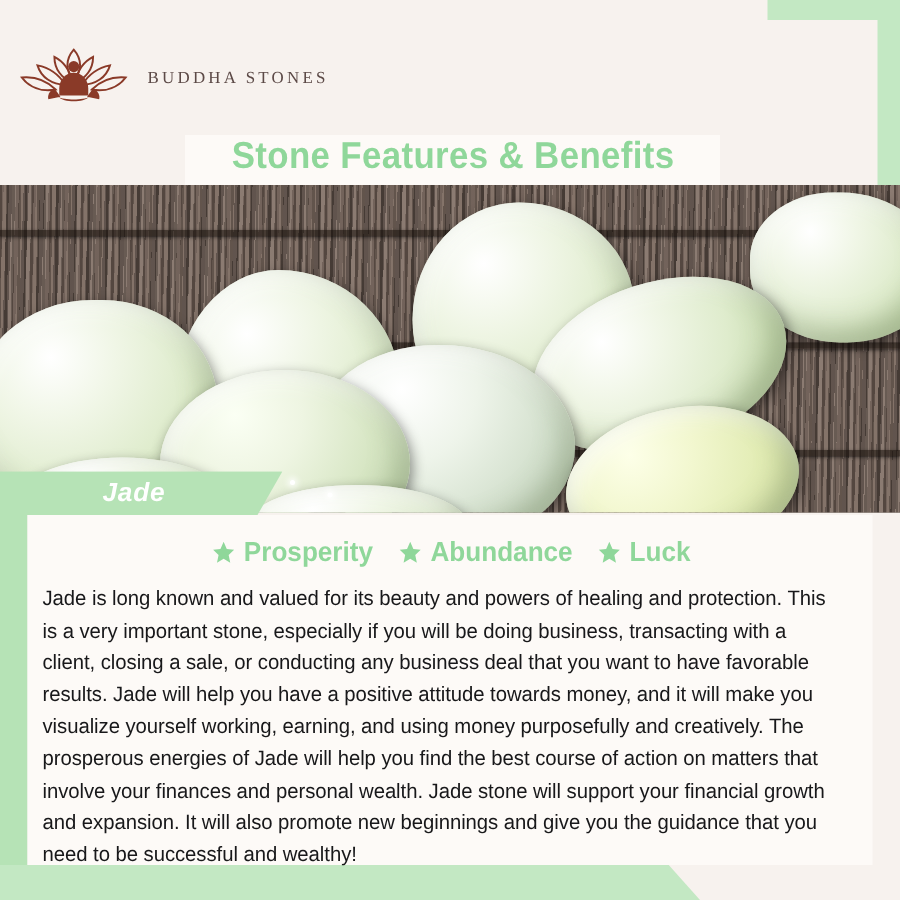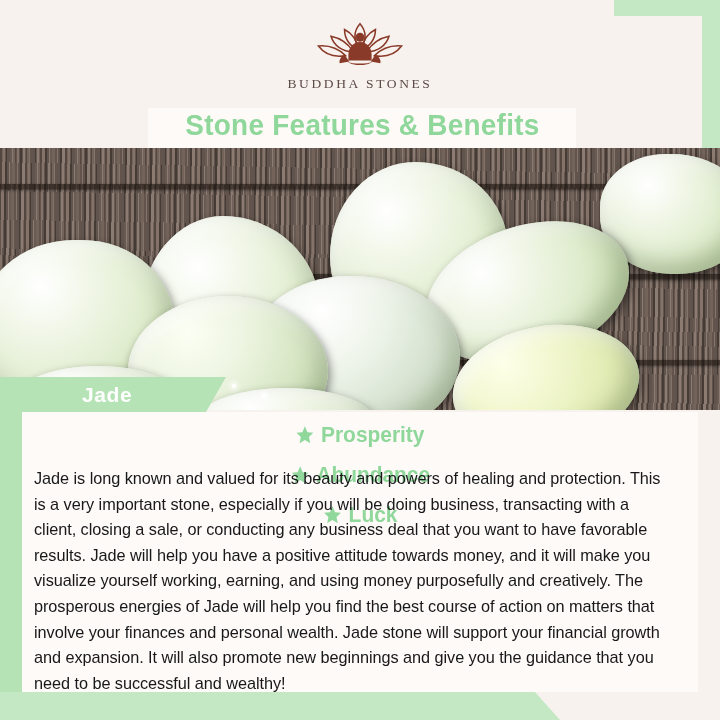--- a/index.html
+++ b/index.html
@@ -64,21 +64,21 @@
     );
     opacity: .85;
   }
 
   
   .logo-area {
     position: absolute;
     left: 0; top: 16px;
     width: 720px; height: 90px;
     display: flex;
-    flex-direction: column;
+    flex-direction: row;
     align-items: center;
     justify-content: flex-start;
   }
   .logo-mark {
     width: 118px;
     height: 58px;
     display: block;
   }
   .logo-text {
     margin-top: 2px;
@@ -177,20 +177,21 @@
 
   
   .jade-bar {
     position: absolute;
     left: 0; top: 377px;
     width: 226px; height: 35px;
     background: #b6e3b6;
     clip-path: polygon(0 0, 226px 0, 206px 35px, 0 35px);
     display: flex;
     align-items: center;
+    font-style: italic;
   }
   .jade-bar-text {
     margin-left: 82px;
     font-size: 21px;
     font-weight: bold;
     color: #ffffff;
     letter-spacing: .6px;
   }
 
   
@@ -198,24 +199,24 @@
     position: absolute;
     left: 22px; top: 412px;
     width: 676px;
     height: 280px;
     background: #fdfaf7;
     padding: 0;
   }
   .keywords {
     display: flex;
     align-items: center;
+    justify-content: center;
     gap: 14px;
     height: 40px;
     margin-top: 10px;
-    flex-direction: column;
   }
   .kw {
     display: flex;
     align-items: center;
     gap: 7px;
     font-family: "Liberation Sans Narrow", "Liberation Sans", sans-serif;
     font-size: 22px;
     font-weight: bold;
     color: #8fd79a;
     transform: scaleX(.95);

